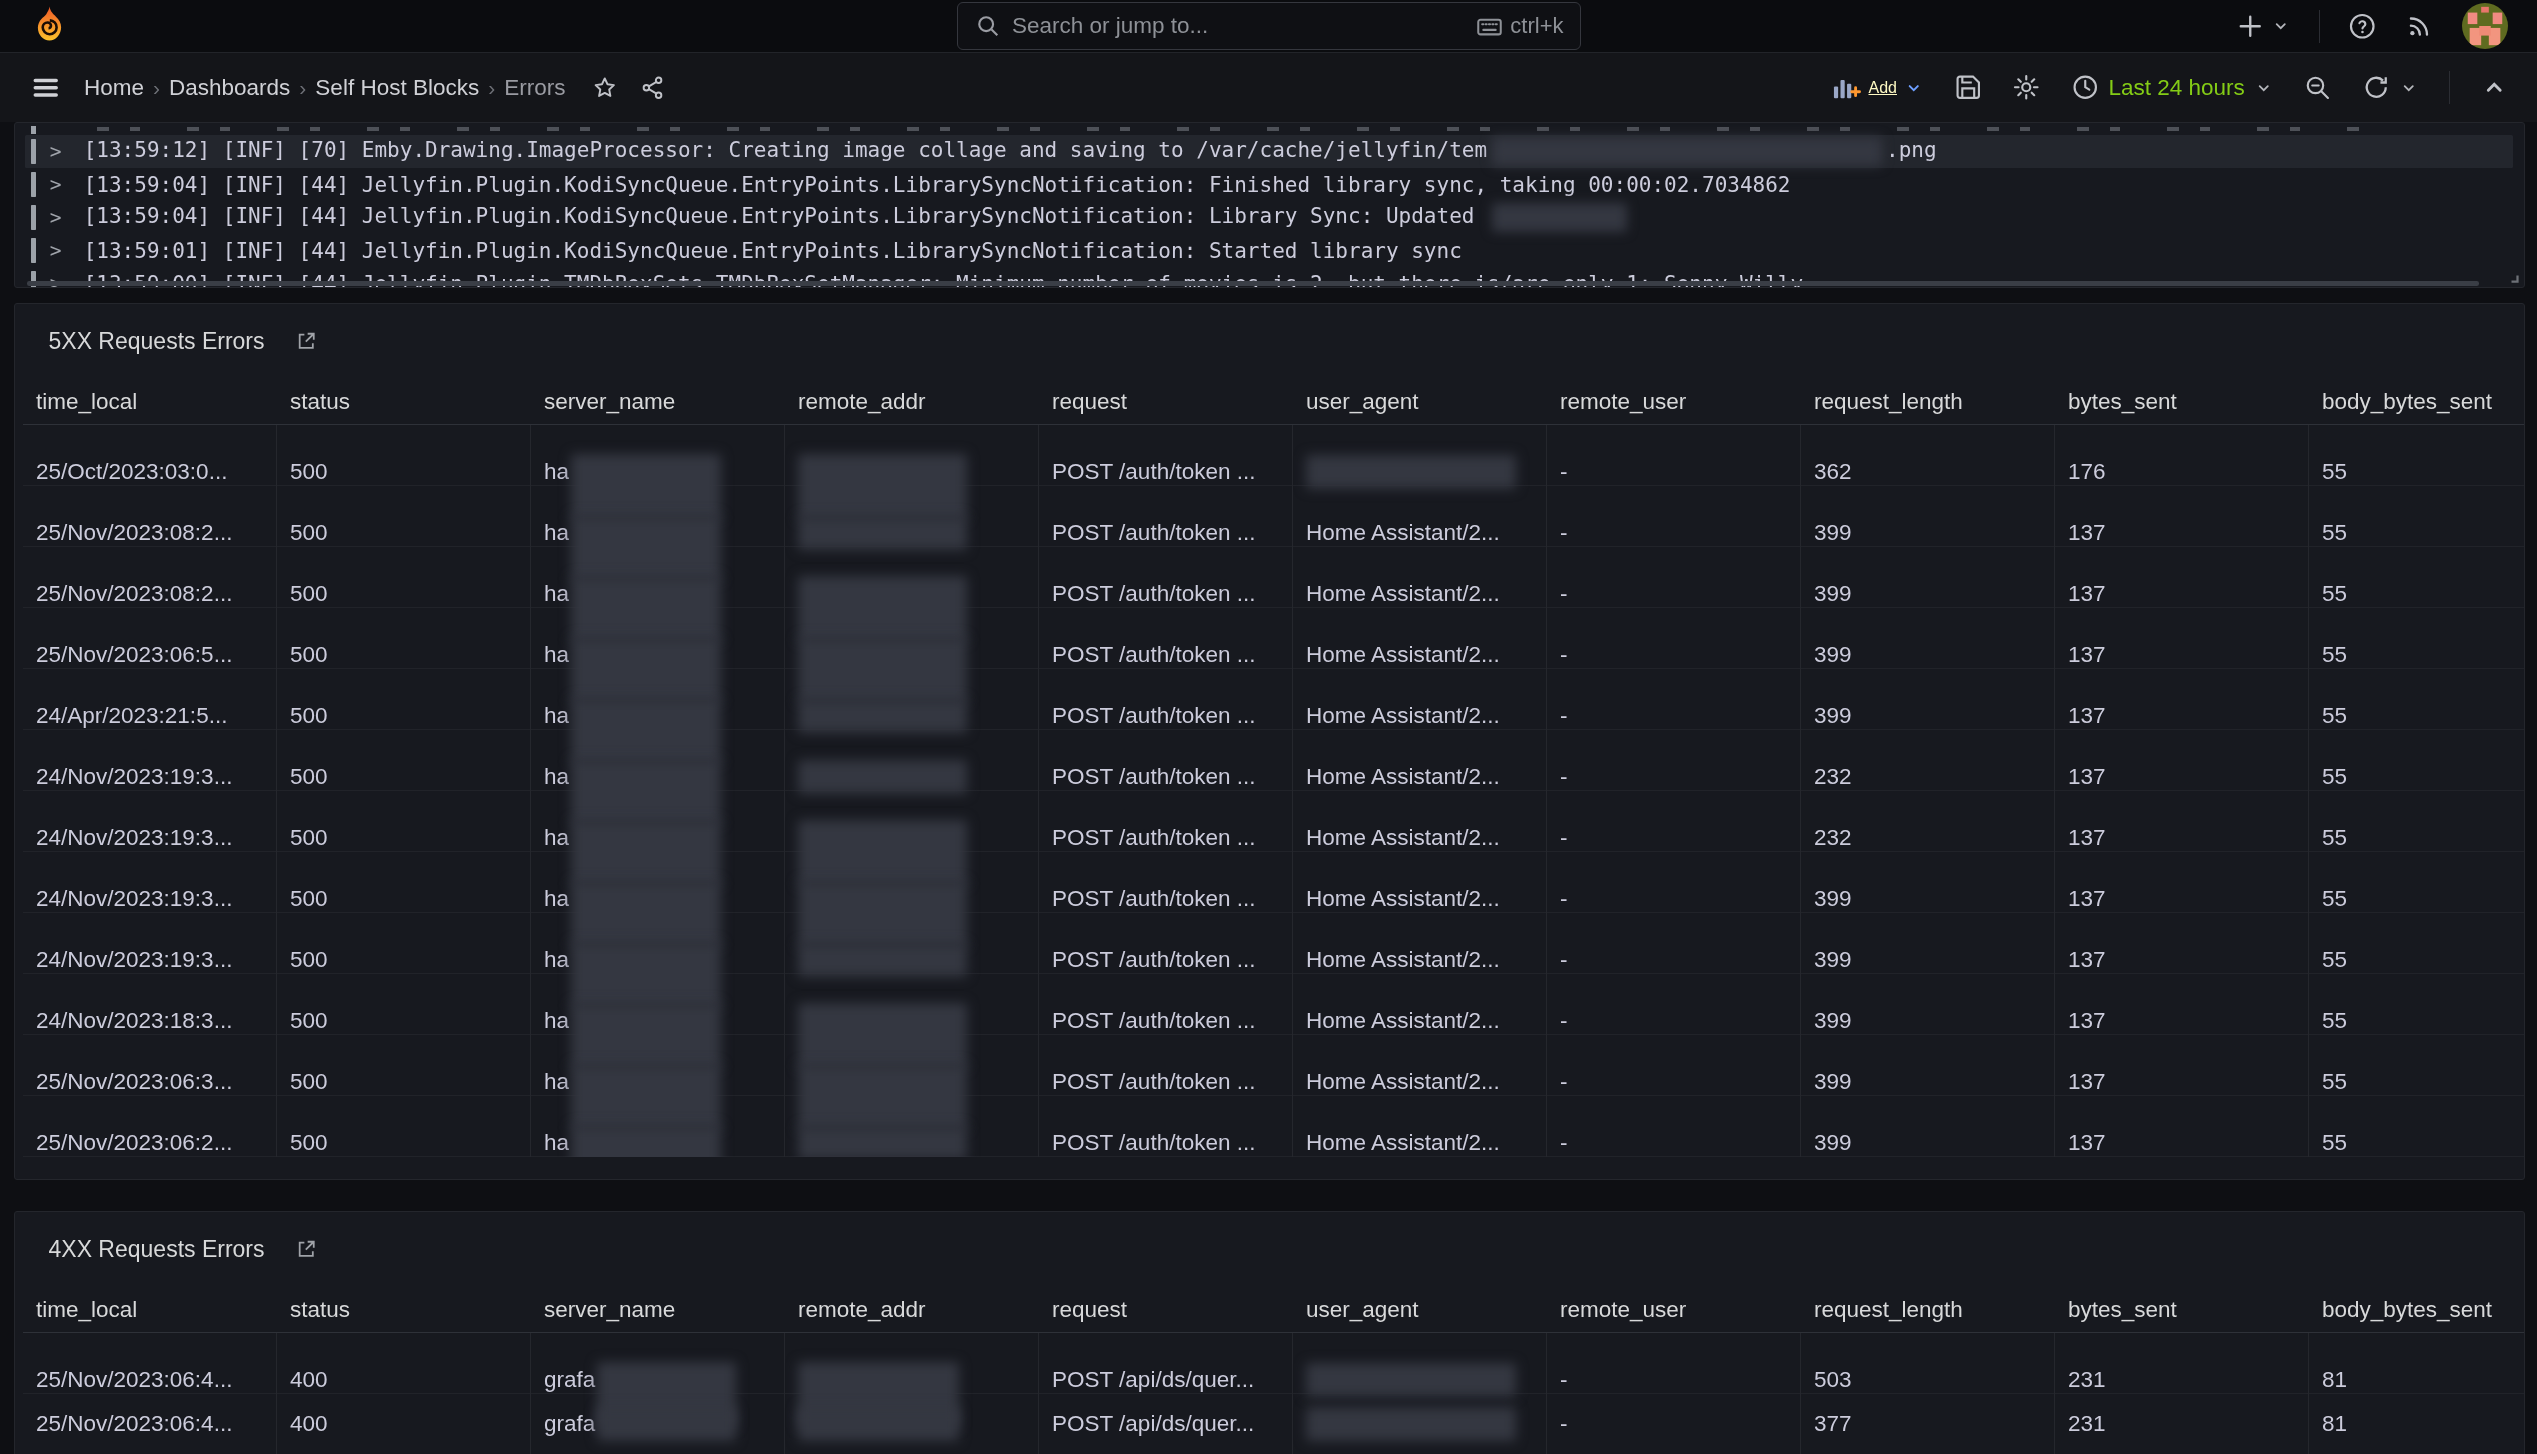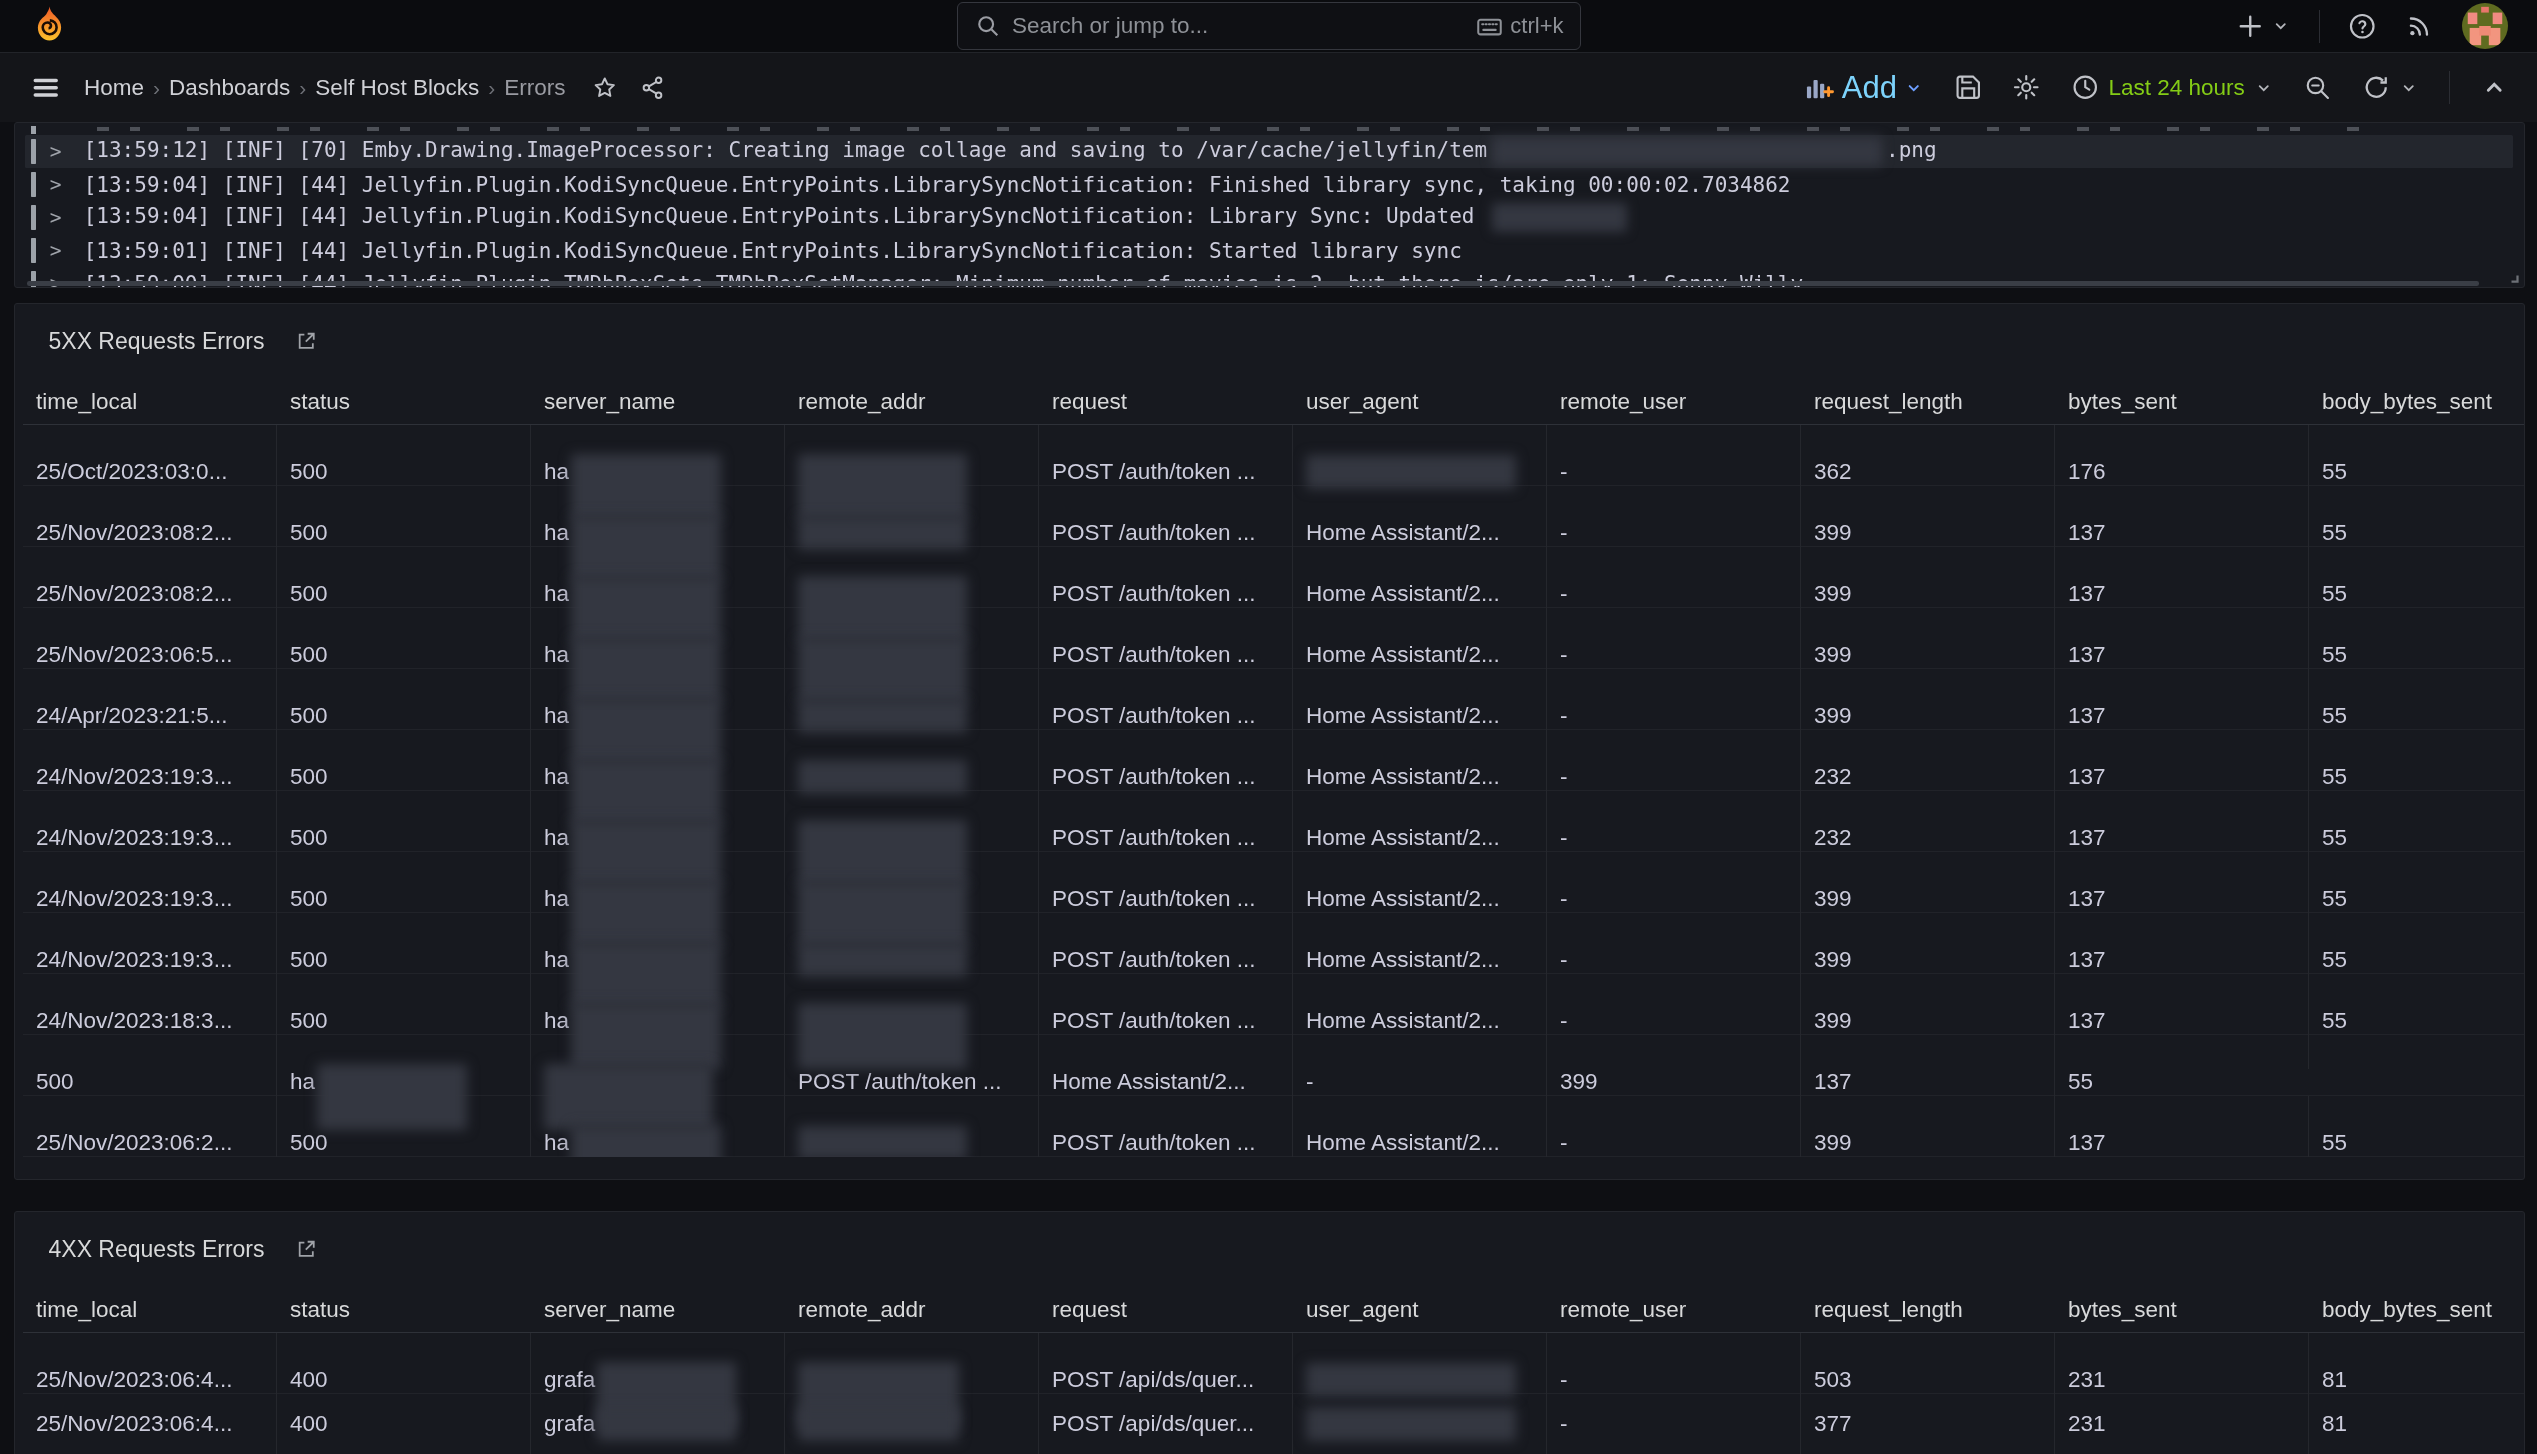--- a/index.html
+++ b/index.html
@@ -46,21 +46,21 @@
   }
   .burger { color:#d0d1d6; } .burger svg { width:31.5px; height:31.5px; }
   .crumbs { display:flex; align-items:center; gap:9px; font-size:22.5px; }
   .crumbs .crumb { color:#d0d1d6; cursor:pointer; }
   .crumbs .crumb.current { color:#9a9ba2; cursor:default; }
   .crumbs .sep { color:#6e7077; font-size:21px; }
   .crumb-icons { display:flex; align-items:center; gap:22.5px; margin-left:4.5px; color:#c0c2c8; }
   .crumb-icons svg { width:25.5px; height:25.5px; }
   .subnav-right { margin-left:auto; display:flex; align-items:center; gap:30px; }
   .add-btn { display:flex; align-items:center; gap:7.5px; background:none; border:none; cursor:pointer; }
-  .add-btn .label { color:#7dd3fc; font-size:31px; }
+  .add-btn .label { color:#fef9c3; font-size:16px;text-decoration:underline; }
   .add-btn .chev { color:#6e9fff; width:19.5px; height:19.5px; }
   .tool { color:#c0c2c8; background:none; border:none; display:flex; align-items:center; gap:9px; cursor:pointer; }
   .tool svg { width:28.5px; height:28.5px; }
   .tool .label { font-size:22.5px; color:#84cc16; }
   .tool .chev { width:19.5px; height:19.5px; color:#b4b6bb; }
 
   
   .content { padding:0 13.5px; }
   .panel {
     background:#17191f; border:0.7px solid #24262c; border-radius:3px;
@@ -681,20 +681,23 @@
           </div>
           <div class="tcell">
             <span class="">137</span>
           </div>
           <div class="tcell">
             <span class="">55</span>
           </div>
         </div>
         <div class="trow">
           <div class="tcell">
+            <span class="">25/Nov/2023:06:3...</span>
+          </div>
+          <div class="tcell">
             <span class="">500</span>
           </div>
           <div class="tcell">
             <span class="pre">ha</span>
             <span class="rb tall" style="width: 150px;"></span>
           </div>
           <div class="tcell">
             <span class="rb tall" style="width: 169px;"></span>
           </div>
           <div class="tcell">

